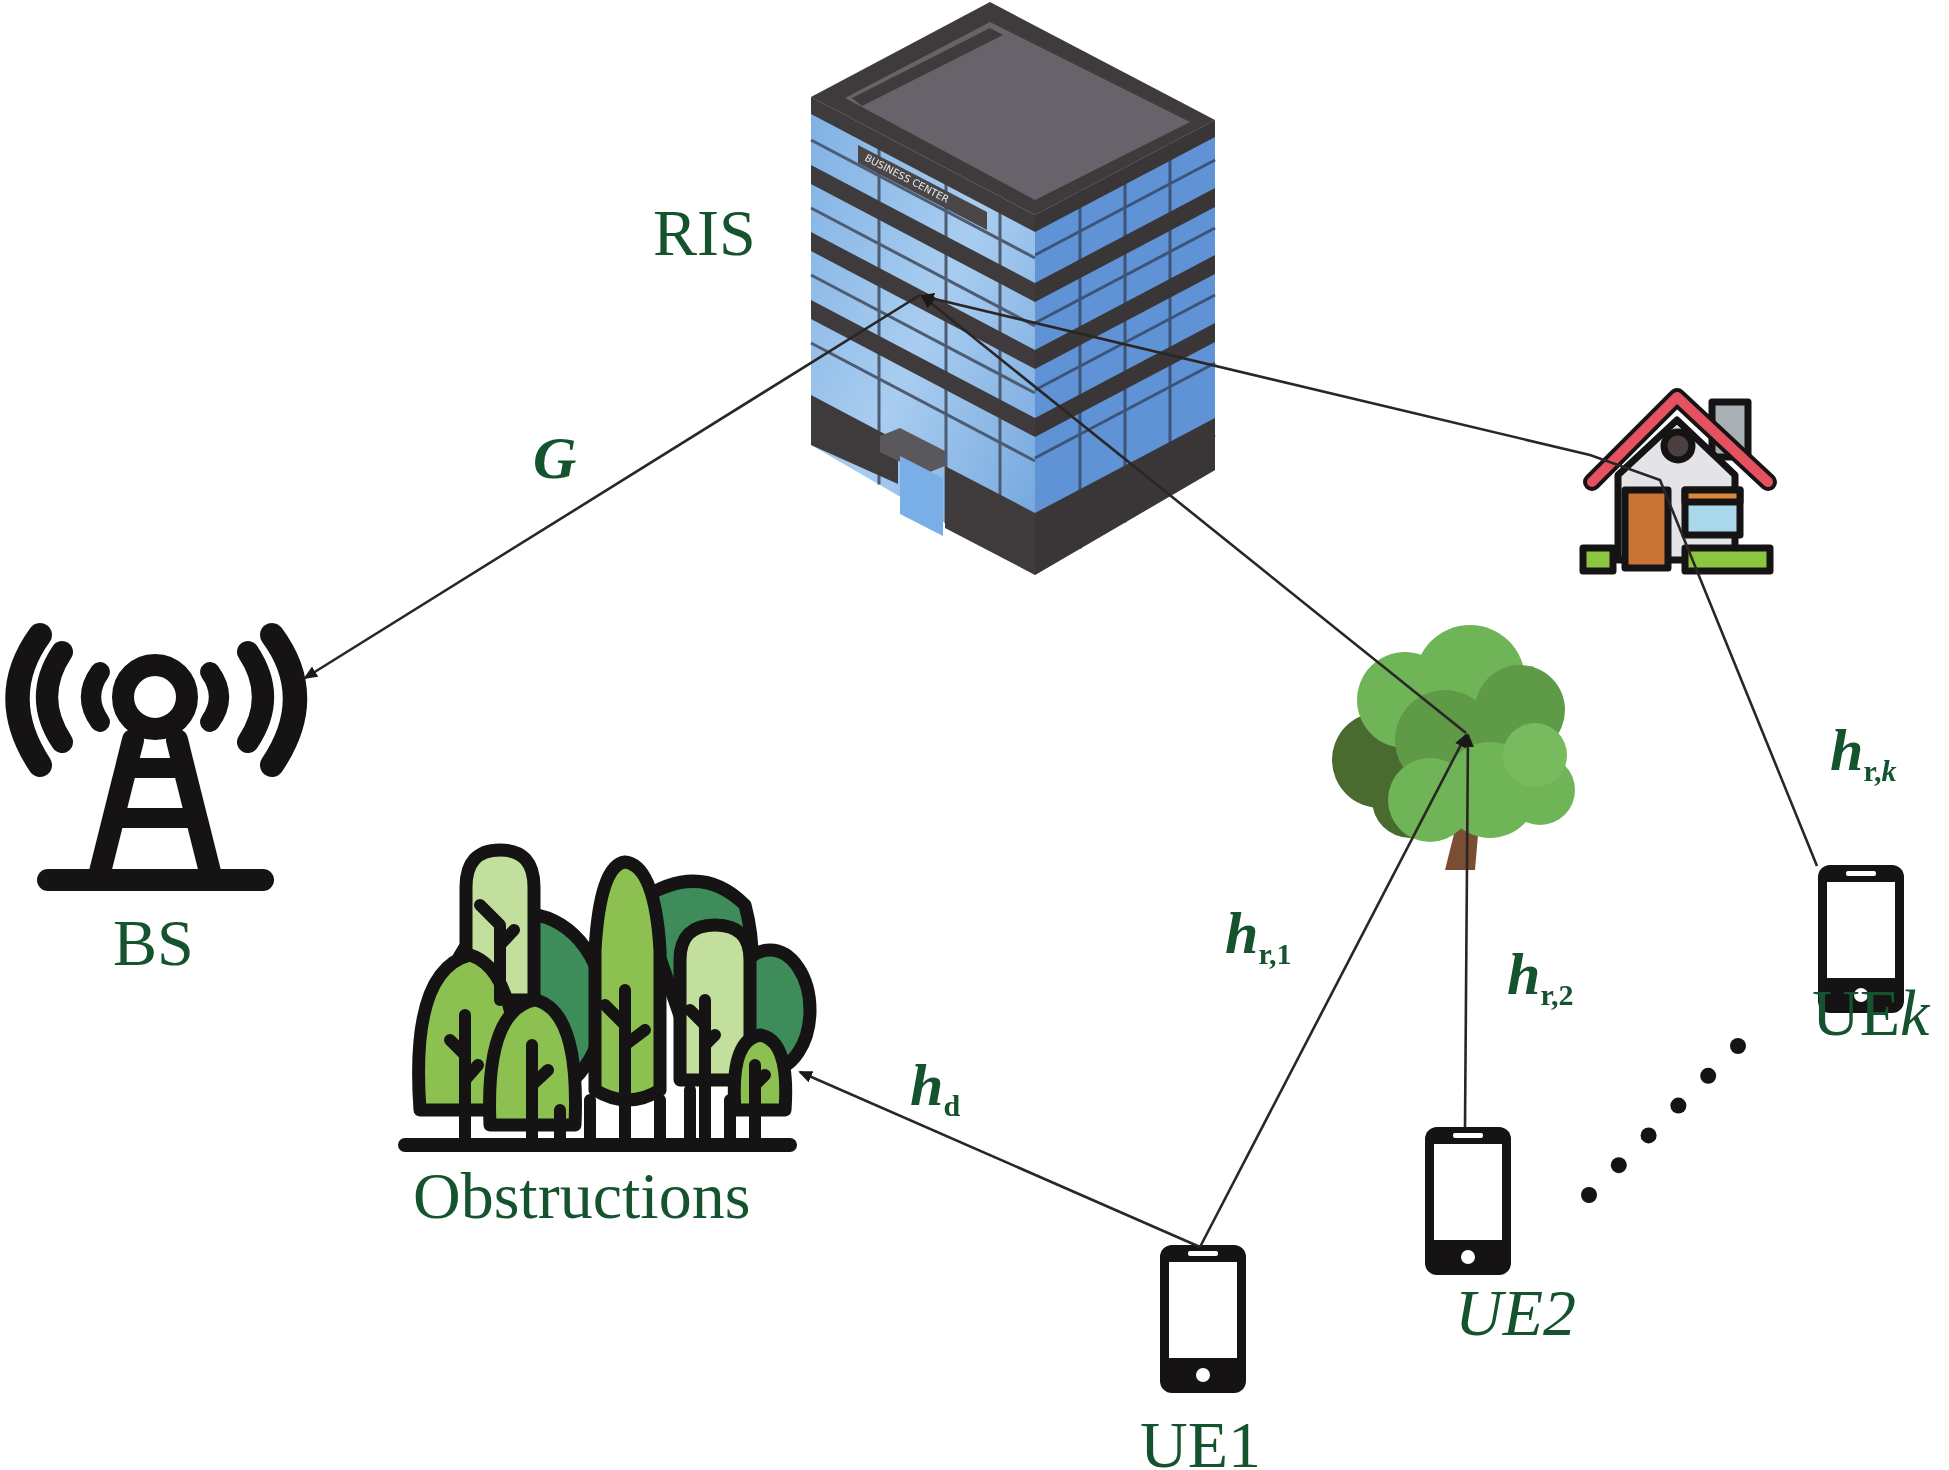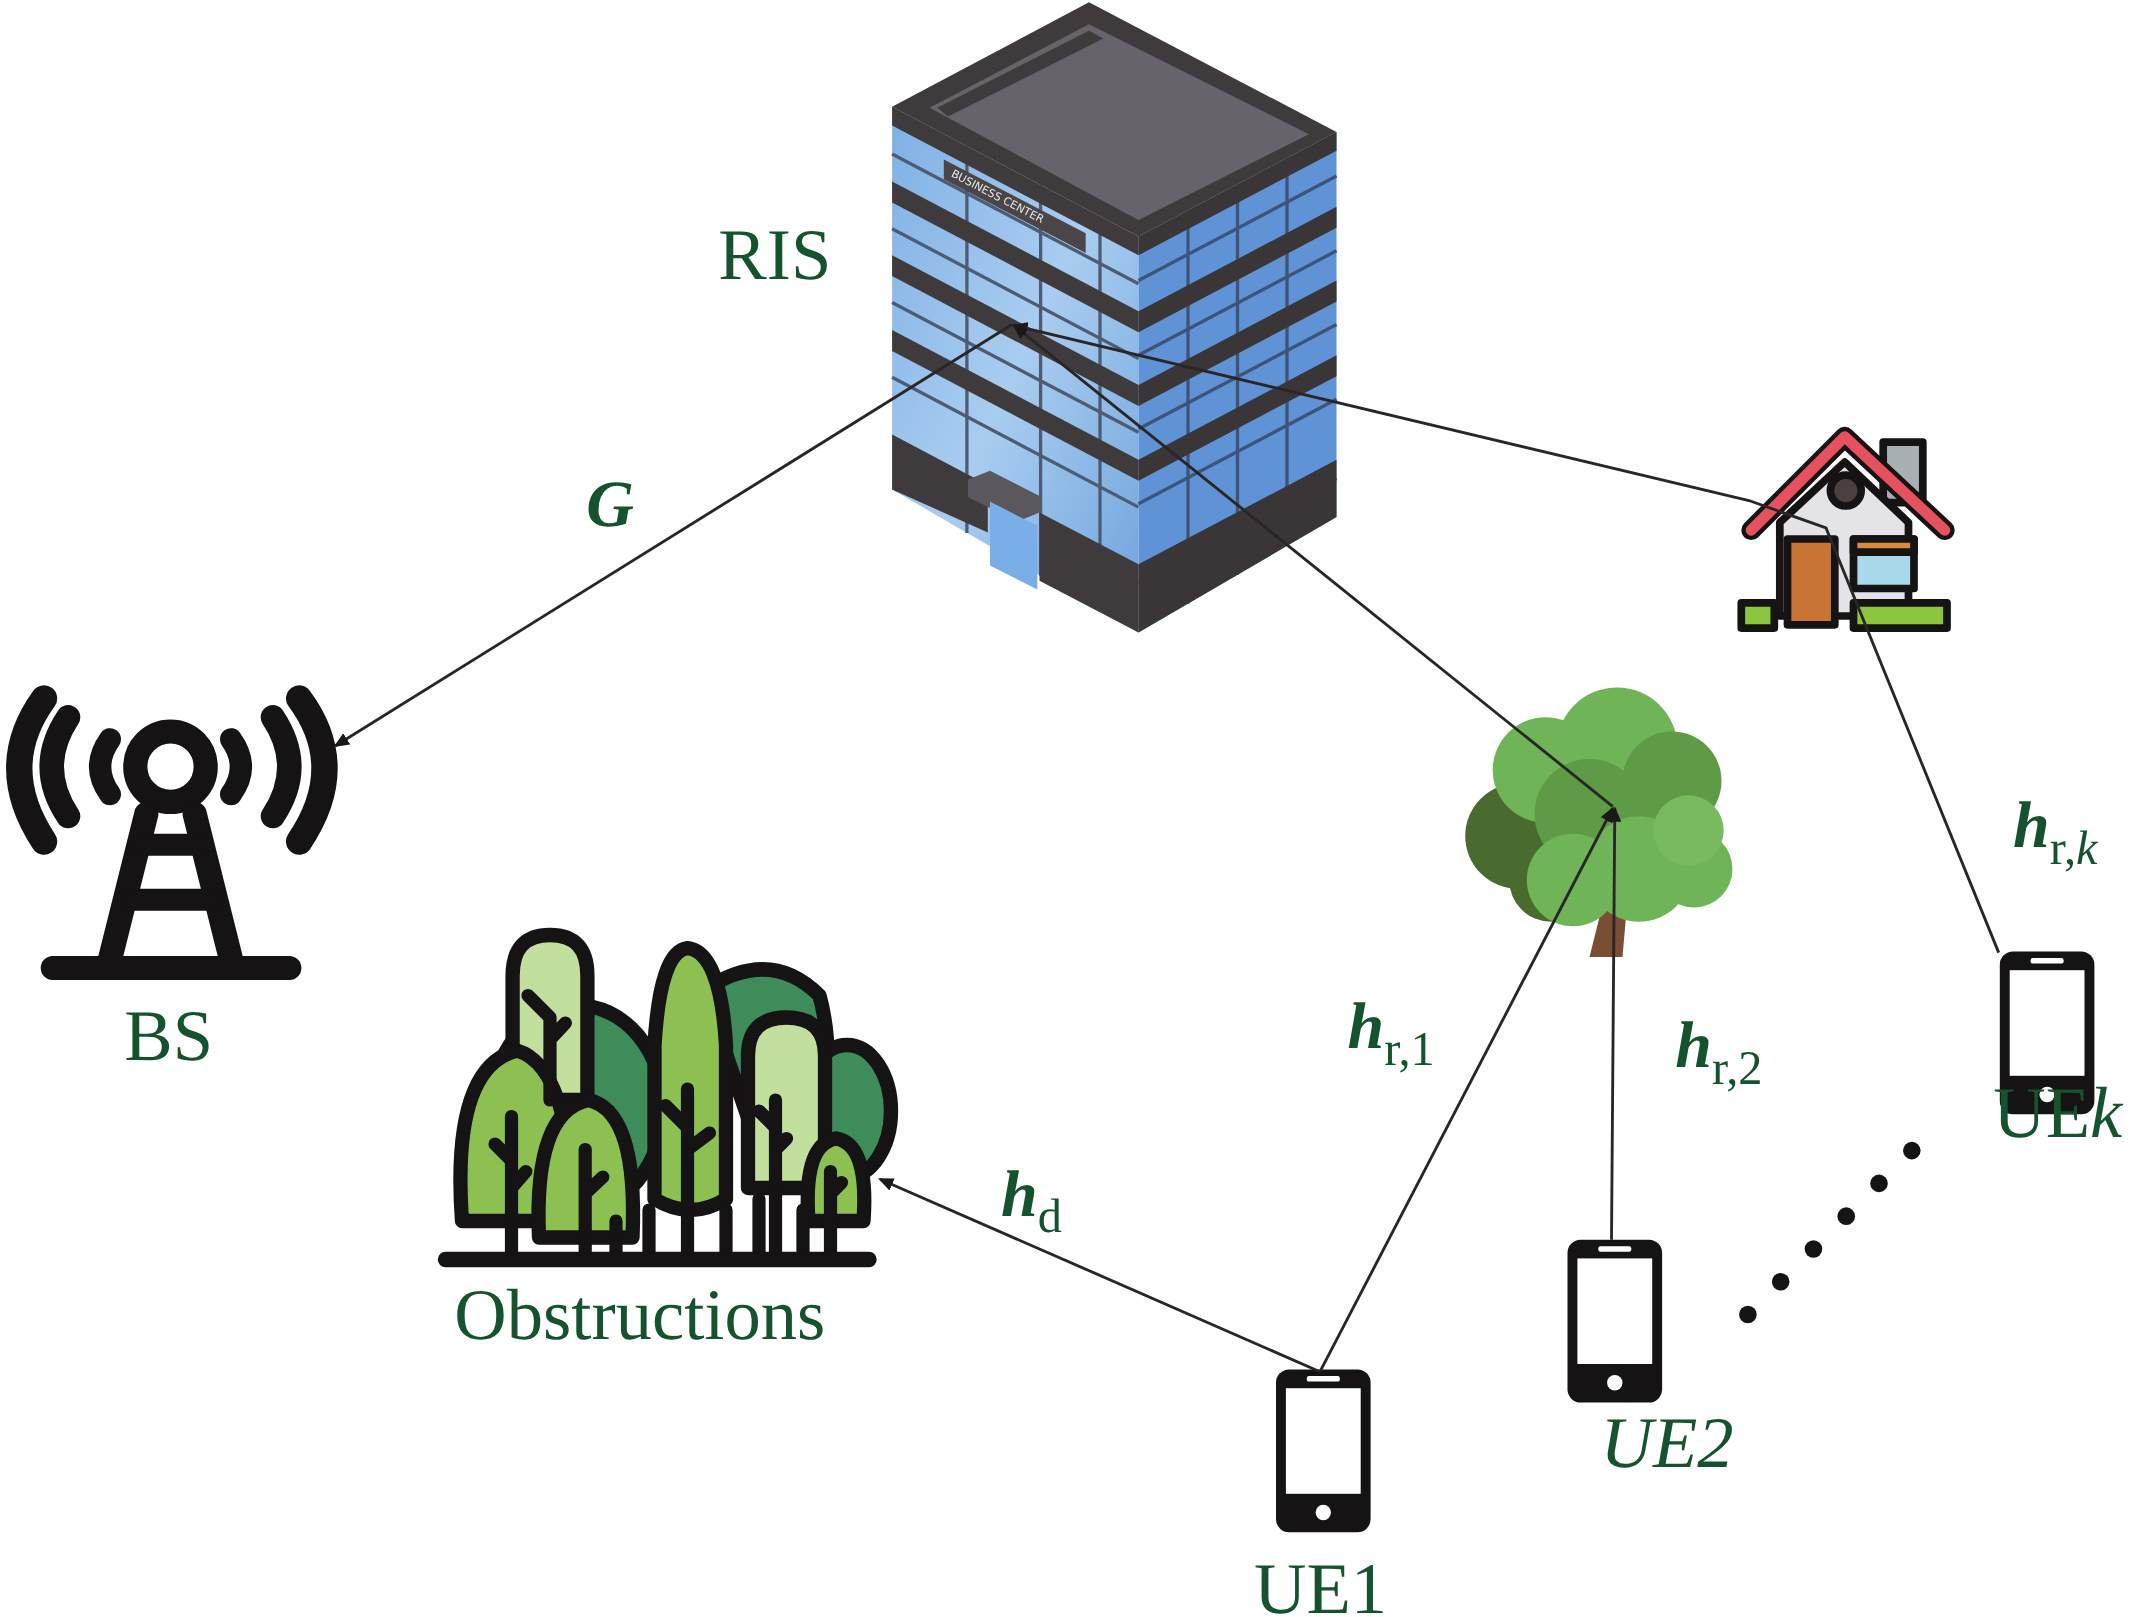--- a/index.html
+++ b/index.html
@@ -2,21 +2,21 @@
 <html><head>
 <meta charset="utf-8">
 <style>
   html,body{margin:0;padding:0;background:#ffffff;}
   body{width:1949px;height:1470px;position:relative;overflow:hidden;font-family:"Liberation Serif","DejaVu Serif",serif;color:#141414;}
   svg#diagram{position:absolute;left:0;top:0;width:1949px;height:1470px;}
   .lbl{position:absolute;font-family:"Liberation Serif","DejaVu Serif",serif;color:#14532d;line-height:1;white-space:nowrap;}
   .node-label{font-size:66px;}
   .math{font-size:60px;}
   .math .bi{font-weight:bold;font-style:italic;}
-  .math sub{font-size:44px;font-weight:normal;font-style:normal;vertical-align:-0.35em;}
+  .math sub{font-size:30px;font-weight:bold;font-style:normal;vertical-align:-0.35em;}
   .math sub i{font-style:italic;}
   .node-label i{font-style:italic;}
 </style>
 </head>
 <body>
 
 <svg id="diagram" viewBox="0 0 1949 1470" xmlns="http://www.w3.org/2000/svg">
   <defs>
     <marker id="arrow" markerWidth="14" markerHeight="12" refX="12" refY="6" orient="auto" markerUnits="userSpaceOnUse">
       <path d="M0,0 L14,6 L0,12 Z" fill="#1a1818"></path>
@@ -200,14 +200,14 @@
 <div class="lbl node-label" style="left:653px;top:200px;">RIS</div>
 <div class="lbl node-label" style="left:113px;top:910px;">BS</div>
 <div class="lbl node-label" style="left:413px;top:1163px;">Obstructions</div>
 <div class="lbl node-label" style="left:1140px;top:1412px;">UE1</div>
 <div class="lbl node-label" style="left:1455px;top:1280px;font-style:italic;">UE2</div>
 <div class="lbl node-label" style="left:1812px;top:980px;"><span>UE</span><i>k</i></div>
 
 <div class="lbl math" style="left:533px;top:428px;"><span class="bi">G</span></div>
 <div class="lbl math" style="left:910px;top:1055px;"><span class="bi">h</span><sub>d</sub></div>
 <div class="lbl math" style="left:1225px;top:903px;text-align:right;"><span class="bi">h</span><sub>r,1</sub></div>
-<div class="lbl math" style="left:1507px;top:920px;margin-left:16px;"><span class="bi">h</span><sub>r,2</sub></div>
+<div class="lbl math" style="left:1507px;top:944px;"><span class="bi">h</span><sub>r,2</sub></div>
 <div class="lbl math" style="left:1830px;top:720px;"><span class="bi">h</span><sub><span>r,</span><i>k</i></sub></div>
 
 </body></html>

